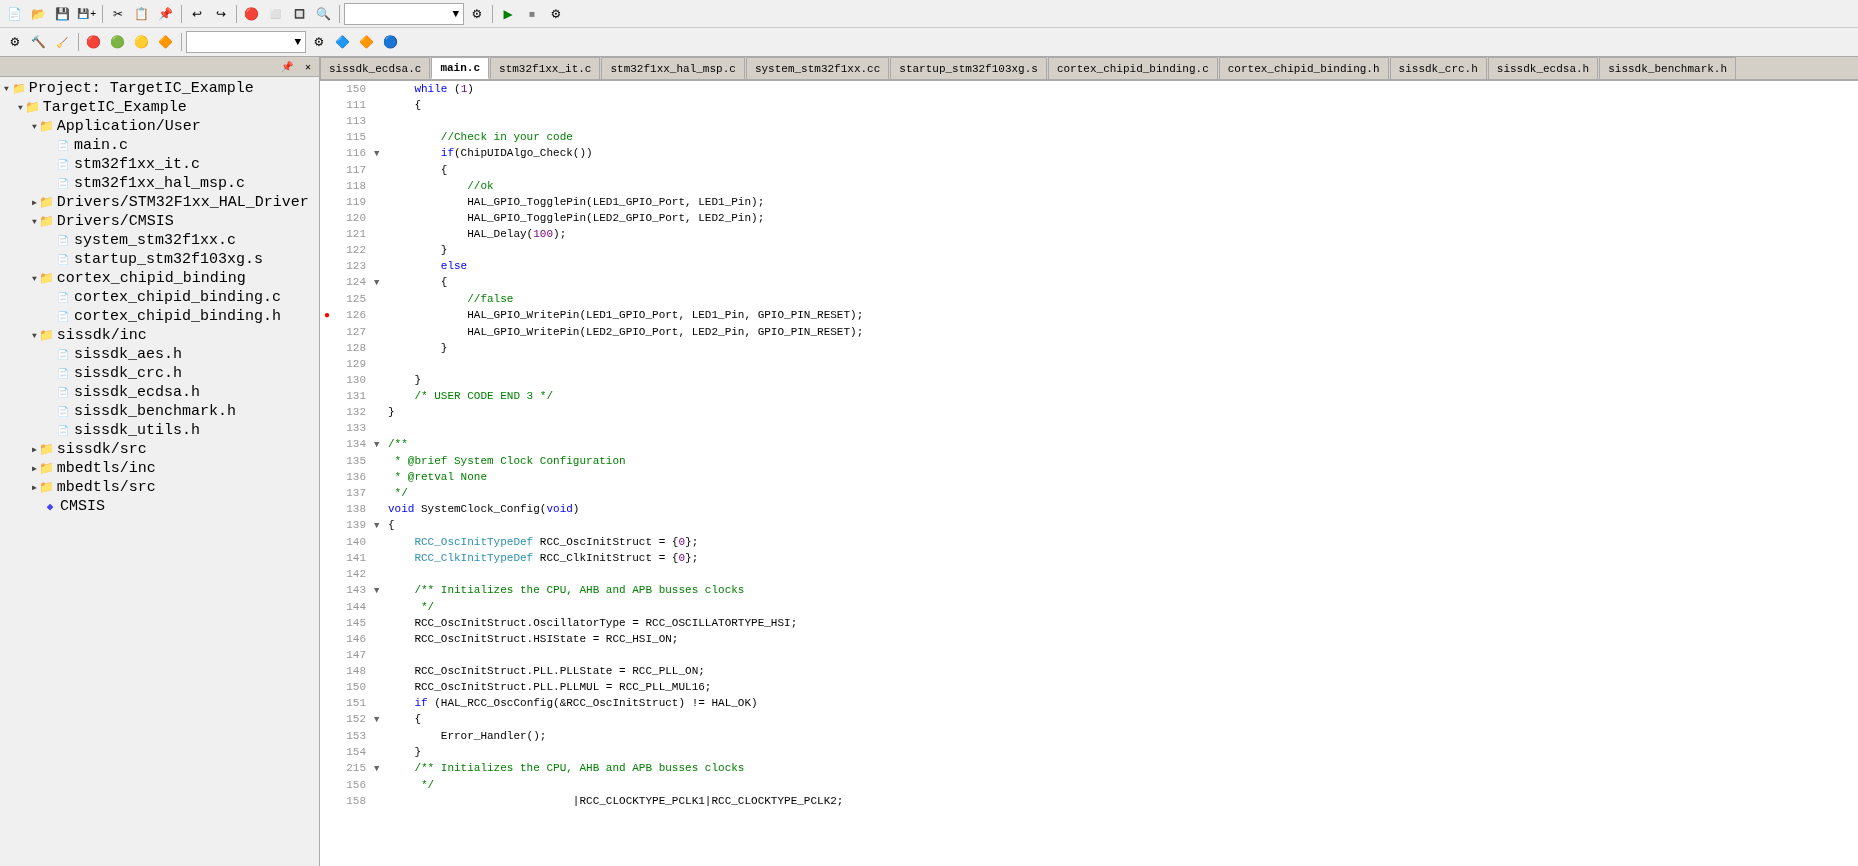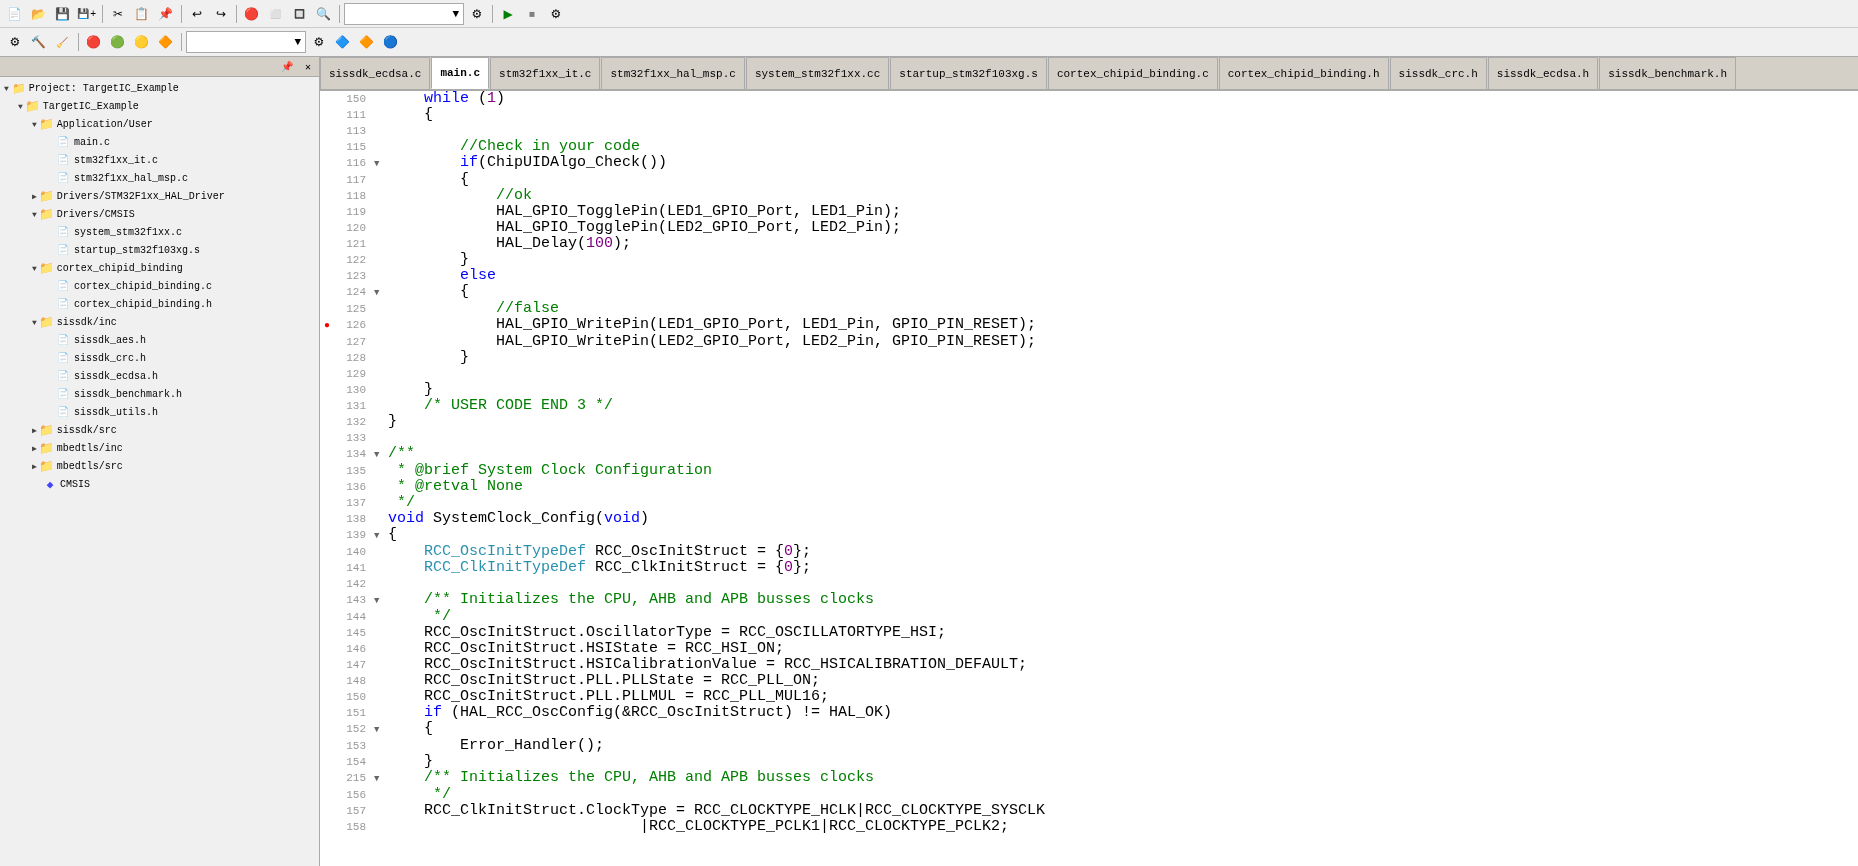--- a/index.html
+++ b/index.html
@@ -16,36 +16,36 @@
     
     .main-layout { display: flex; height: calc(100vh - 56px); }
     
     
     .left-panel { width: 320px; min-width: 320px; background: #f0f0f0; border-right: 1px solid #aaa; display: flex; flex-direction: column; }
     .panel-header { background: #d4d0c8; padding: 2px 4px; font-size: 11px; font-weight: bold; display: flex; align-items: center; justify-content: space-between; border-bottom: 1px solid #aaa; height: 20px; }
     .panel-header-btn { width: 14px; height: 14px; font-size: 10px; cursor: pointer; display: inline-flex; align-items: center; justify-content: center; }
     .tree-container { flex: 1; overflow-y: auto; padding: 2px; }
     .tree-item { display: flex; align-items: center; padding: 1px 2px; cursor: pointer; font-size: 11px; white-space: nowrap; }
     .tree-icon { width: 16px; height: 16px; display: inline-flex; align-items: center; justify-content: center; margin-right: 2px; flex-shrink: 0; }
-    .tree-label { font-size: 10px; }
+    .tree-label { font-size: 15px; }
     .folder-icon { color: #ffd700; font-size: 12px; }
     .file-icon { color: #666; font-size: 10px; }
     .caret { font-size: 8px; color: #444; margin-right: 2px; }
     
     
     .editor-area { flex: 1; display: flex; flex-direction: column; background: #ffffff; overflow: hidden; }
     
     
     .tab-bar { display: flex; align-items: flex-end; background: #d4d0c8; border-bottom: 2px solid #aaa; min-height: 22px; overflow-x: auto; }
-    .tab { display: flex; align-items: center; padding: 2px 8px; border: 1px solid #aaa; border-bottom: none; background: #d4d0c8; font-size: 11px; cursor: pointer; white-space: nowrap; margin-right: 1px; height: 32px; }
+    .tab { display: flex; align-items: center; padding: 2px 8px; border: 1px solid #aaa; border-bottom: none; background: #d4d0c8; font-size: 11px; cursor: pointer; white-space: nowrap; margin-right: 1px; height: 22px; }
     .tab.active { background: #ffffff; border-bottom: 1px solid white; font-weight: bold; }
     
     
     .code-editor { flex: 1; overflow: auto; background: white; display: flex; }
-    .code-line { line-height: 16px; font-size: 15px; white-space: pre; position: relative; min-height: 16px; text-align: right; }
+    .code-line { line-height: 16px; font-size: 11px; white-space: pre; position: relative; min-height: 16px; text-align: right; }
     
     
     .kw { color: #0000ff; }
     .comment { color: #008000; }
     .num { color: #800080; }
     .type { color: #2b91af; }
     
     
     .collapse-btn { color: #666; font-size: 9px; cursor: pointer; }
     
@@ -505,21 +505,20 @@
           <div class="line-wrapper">
             <div style="width: 14px; flex-shrink: 0; line-height: 16px; text-align: center; cursor: pointer;"></div>
             <div class="line-num-cell">146</div>
             <div class="line-collapse-cell"></div>
             <div class="code-line">    RCC_OscInitStruct.HSIState = RCC_HSI_ON;</div>
           </div>
           <div class="line-wrapper">
             <div style="width: 14px; flex-shrink: 0; line-height: 16px; text-align: center; cursor: pointer;"></div>
             <div class="line-num-cell">147</div>
             <div class="line-collapse-cell"></div>
-            <div class="code-line">    RCC_OscInitStruct.HSICalibrationValue = RCC_HSICALIBRATION_DEFAULT;</div>
           </div>
           <div class="line-wrapper">
             <div style="width: 14px; flex-shrink: 0; line-height: 16px; text-align: center; cursor: pointer;"></div>
             <div class="line-num-cell">148</div>
             <div class="line-collapse-cell"></div>
             <div class="code-line">    RCC_OscInitStruct.PLL.PLLState = RCC_PLL_ON;</div>
           </div>
           <div class="line-wrapper">
             <div style="width: 14px; flex-shrink: 0; line-height: 16px; text-align: center; cursor: pointer;"></div>
             <div class="line-num-cell">150</div>
@@ -554,26 +553,20 @@
             <div style="width: 14px; flex-shrink: 0; line-height: 16px; text-align: center; cursor: pointer;"></div>
             <div class="line-num-cell">215</div>
             <div class="line-collapse-cell"><span class="collapse-btn">▼</span></div>
             <div class="code-line"><span class="comment">    /** Initializes the CPU, AHB and APB busses clocks</span></div>
           </div>
           <div class="line-wrapper">
             <div style="width: 14px; flex-shrink: 0; line-height: 16px; text-align: center; cursor: pointer;"></div>
             <div class="line-num-cell">156</div>
             <div class="line-collapse-cell"></div>
             <div class="code-line"><span class="comment">     */</span></div>
-          </div>
-          <div class="line-wrapper">
-            <div style="width: 14px; flex-shrink: 0; line-height: 16px; text-align: center; cursor: pointer;"></div>
-            <div class="line-num-cell">157</div>
-            <div class="line-collapse-cell"></div>
-            <div class="code-line">    RCC_ClkInitStruct.ClockType = RCC_CLOCKTYPE_HCLK|RCC_CLOCKTYPE_SYSCLK</div>
           </div>
           <div class="line-wrapper">
             <div style="width: 14px; flex-shrink: 0; line-height: 16px; text-align: center; cursor: pointer;"></div>
             <div class="line-num-cell">158</div>
             <div class="line-collapse-cell"></div>
             <div class="code-line">                            |RCC_CLOCKTYPE_PCLK1|RCC_CLOCKTYPE_PCLK2;</div>
           </div>
         </div>
     </div>
   </div>

